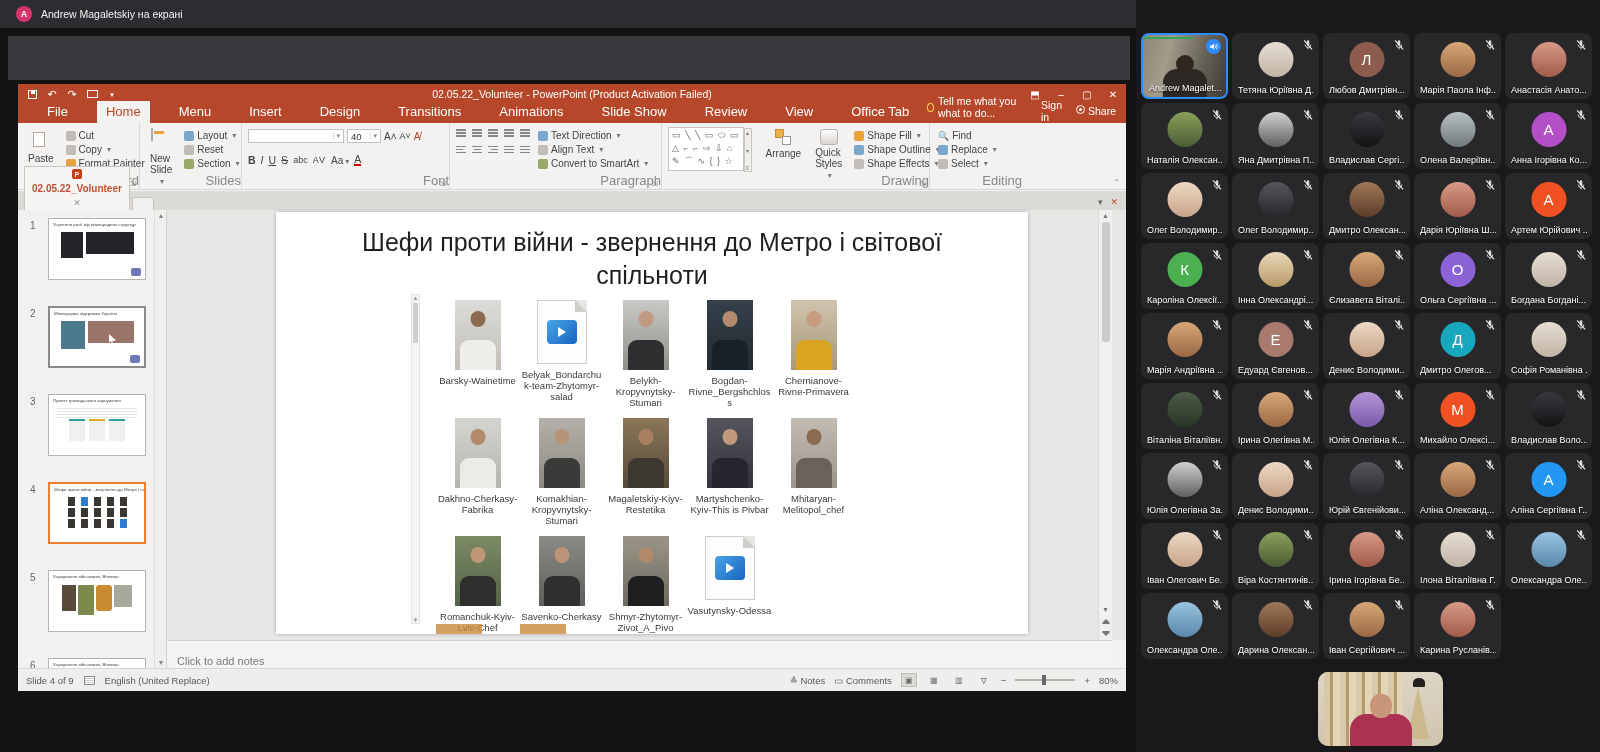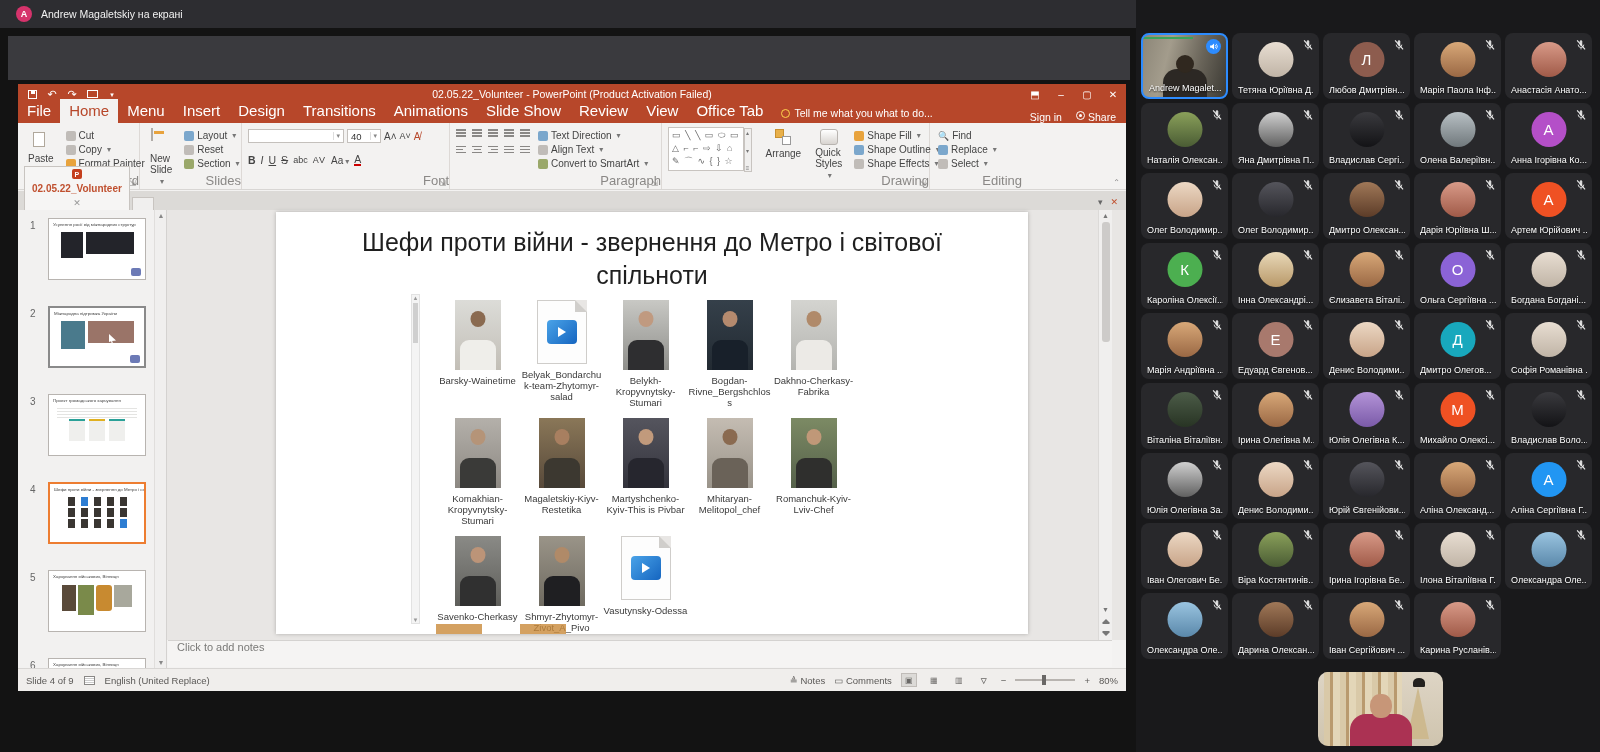--- a/index.html
+++ b/index.html
@@ -24,21 +24,21 @@
   .qat{display:flex;align-items:center;gap:8px;padding-left:8px;font-size:11px;}
   .qat .qicon{width:12px;height:12px;display:inline-flex;align-items:center;justify-content:center;color:#fff;font-size:11px;line-height:1;}
   .flop{width:9px;height:9px;border:1px solid #fff;position:relative;}
   .flop:after{content:"";position:absolute;left:2px;top:0;width:4px;height:3px;background:#fff;}
   .mon{width:11px;height:8px;border:1px solid #fff;position:relative;}
   .ppt-title{position:absolute;left:0;right:0;text-align:center;font-size:10.5px;color:#fff;pointer-events:none;}
   .winbtns{margin-left:auto;display:flex;height:100%;}
   .winbtn{width:26px;height:100%;display:flex;align-items:center;justify-content:center;font-size:10px;color:#fff;}
 
   .ppt-tabs{position:absolute;left:0;top:20px;width:100%;height:19px;background:#b7472a;display:flex;align-items:flex-end;color:#fff;}
-  .mtab{padding:3px 9px 4px;font-size:15px;white-space:nowrap;}
+  .mtab{padding:3px 9px 4px;font-size:13px;white-space:nowrap;margin-left:20px;}
   .mtab.active{background:#f3f2f1;color:#b7472a;}
   .tellme{display:flex;align-items:center;gap:4px;padding:3px 9px 4px;font-size:10.5px;}
   .bulb{width:9px;height:9px;border-radius:50%;border:1px solid #ffd34d;position:relative;}
   .tabs-right{margin-left:auto;display:flex;align-items:center;gap:14px;padding-right:10px;font-size:10.5px;}
   .person-ic{width:9px;height:9px;border-radius:50%;border:1px solid #fff;position:relative;margin-right:3px;}
   .person-ic:after{content:"";position:absolute;left:2px;top:2px;width:3px;height:3px;border-radius:50%;background:#fff;}
 
   .ribbon{position:absolute;left:0;top:39px;width:100%;height:67px;background:#f3f2f1;border-bottom:1px solid #d8d6d4;
           display:flex;align-items:stretch;font-size:10px;color:#444;}
   .rgroup{position:relative;border-right:1px solid #ddd9d6;padding:4px 6px 14px;display:flex;gap:6px;align-items:flex-start;}
@@ -134,21 +134,21 @@
   .cutrow{position:absolute;left:160px;top:412px;display:flex;gap:38px;}
   .cutrow i{width:46px;height:10px;background:#c98a3a;opacity:.8;}
 
   .vscroll{position:absolute;right:0;top:0;width:14px;height:430px;background:#f0efee;border-left:1px solid #dcdad8;
            display:flex;flex-direction:column;align-items:center;font-size:7px;color:#777;}
   .vthumb{width:8px;height:120px;background:#cdcbc9;border-radius:3px;margin-top:3px;}
   .chev{width:0;height:0;border-left:4px solid transparent;border-right:4px solid transparent;border-top:4px solid #777;margin:1.5px 0;}
   .chev.up{border-top:none;border-bottom:4px solid #777;}
 
   .notes{position:absolute;left:150px;top:430px;width:944px;height:27px;background:#f5f4f3;border-top:1px solid #d4d2d0;
-         display:flex;align-items:flex-start;padding-left:9px;color:#7a7a78;font-size:11px;}
+         display:flex;align-items:flex-end;padding-left:9px;color:#7a7a78;font-size:11px;}
   .statusbar{position:absolute;left:0;top:584px;width:100%;height:23px;background:#f0eeec;border-top:1px solid #d8d6d4;
              display:flex;align-items:center;font-size:9.5px;color:#5a5856;padding:0 8px;gap:10px;}
   .proof{width:11px;height:9px;border:1px solid #8a8886;background:repeating-linear-gradient(#fff 0 1px,#ccc 1px 2px);}
   .sb-right{margin-left:auto;display:flex;align-items:center;gap:9px;}
   .viewbtn{width:16px;height:14px;border:1px solid transparent;display:flex;align-items:center;justify-content:center;color:#6a6866;font-size:8px;}
   .viewbtn.act{background:#dcdad7;border-color:#c0bcb8;}
   .zoomtrack{width:60px;height:2px;background:#b8b4b0;position:relative;}
   .zoomthumb{position:absolute;left:45%;top:-4px;width:4px;height:10px;background:#6a6866;}
 
   
@@ -592,20 +592,24 @@
                 </div>
                 <div class="sitem">
                   <span class="photo t3"></span>
                   <span class="scap">Belykh-Kropyvnytsky-Stumari</span>
                 </div>
                 <div class="sitem">
                   <span class="photo t5"></span>
                   <span class="scap">Bogdan-Rivne_Bergshchloss</span>
                 </div>
                 <div class="sitem">
+                  <span class="photo t6"></span>
+                  <span class="scap">Chernianove-Rivne-Primavera</span>
+                </div>
+                <div class="sitem">
                   <span class="photo t7"></span>
                   <span class="scap">Dakhno-Cherkasy-Fabrika</span>
                 </div>
                 <div class="sitem">
                   <span class="photo t8"></span>
                   <span class="scap">Komakhian-Kropyvnytsky-Stumari</span>
                 </div>
                 <div class="sitem">
                   <span class="photo t9"></span>
                   <span class="scap">Magaletskiy-Kiyv-Restetika</span>

